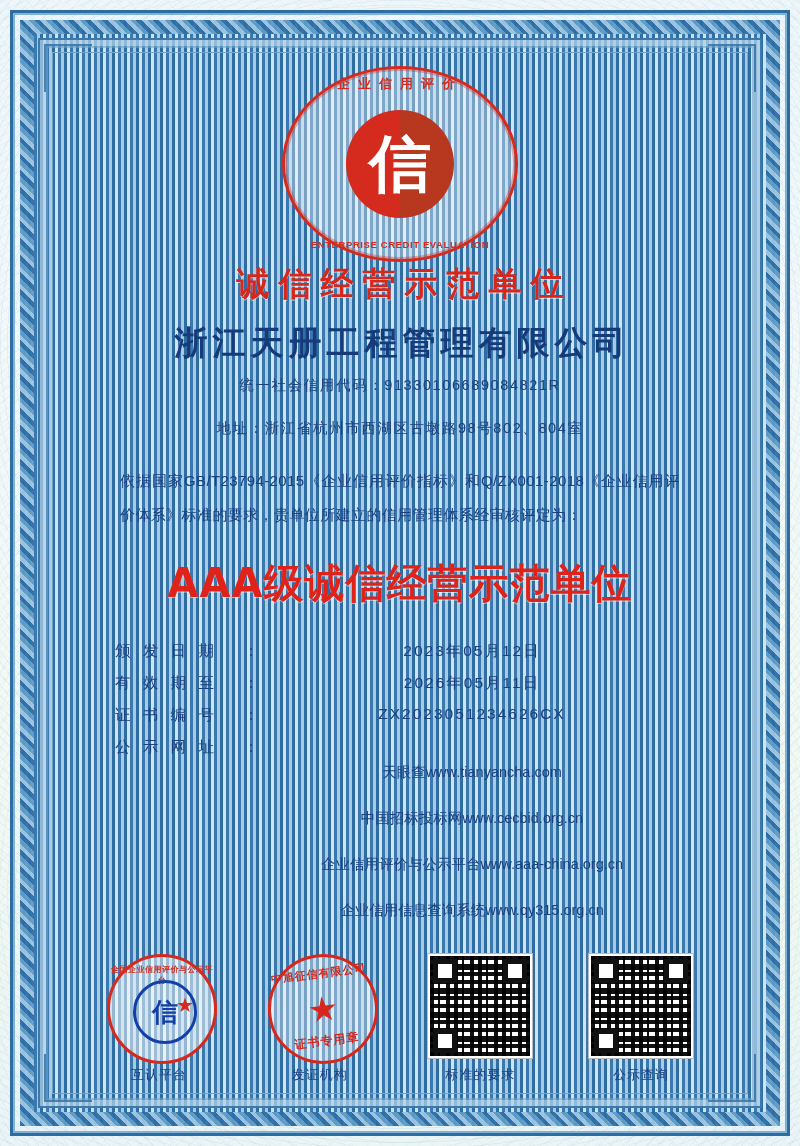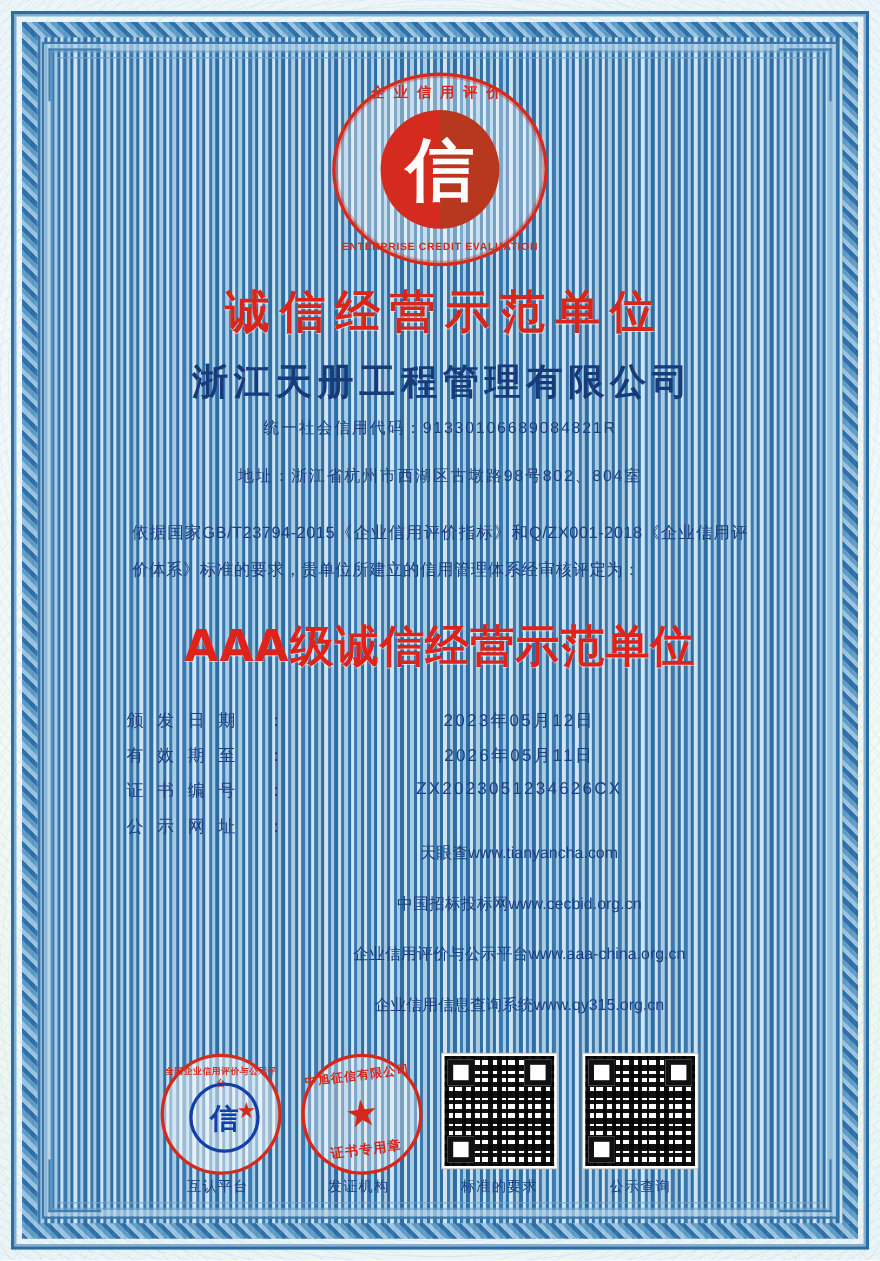--- a/index.html
+++ b/index.html
@@ -88,21 +88,21 @@
     position: absolute;
     left: 60px; top: 58px; right: 60px; bottom: 58px;
     display: flex;
     flex-direction: column;
     align-items: center;
   }
 
   
   .emblem-wrap {
     margin-top: 8px;
-    width: 196px;
+    width: 236px;
     height: 196px;
     position: relative;
   }
   .emblem-ring {
     position: absolute;
     inset: 0;
     border-radius: 50%;
     border: 3px solid #d52b1e;
     box-shadow: inset 0 0 0 2px rgba(213,43,30,.35);
     background: rgba(255,255,255,.35);
@@ -128,23 +128,22 @@
     left: 0; right: 0;
     text-align: center;
     color: #d52b1e;
     font-weight: bold;
   }
   .emblem-top-text { top: 9px; font-size: 13px; letter-spacing: 8px; }
   .emblem-bottom-text { bottom: 12px; font-size: 9.5px; letter-spacing: .6px; }
 
   
   .title-main {
-    margin-top: 14px;
     color: #d8261a;
-    font-size: 41px;
+    font-size: 33px;
     font-weight: bold;
     letter-spacing: 9px;
     text-indent: 9px;
     font-family: "DejaVu Sans", sans-serif;
     text-shadow: 0 1px 0 rgba(255,255,255,.6);
   }
   .company-name {
     margin-top: 14px;
     color: #173a7a;
     font-size: 33px;
@@ -212,22 +211,23 @@
   .field-value.links {
     letter-spacing: 0;
     line-height: 22px;
     font-size: 14.5px;
   }
   .field-value.links div { white-space: nowrap; margin-top: 24px; }
 
   
   .seals {
     margin-top: 22px;
-    width: 532px;
-    display: flex;
+    width: 610px;
+    display: flex;
+    justify-content: space-between;
     align-items: flex-start;
   }
   .seal-item {
     width: 128px;
     display: flex;
     flex-direction: column;
     align-items: center;
   }
   .seal-art {
     width: 104px;

